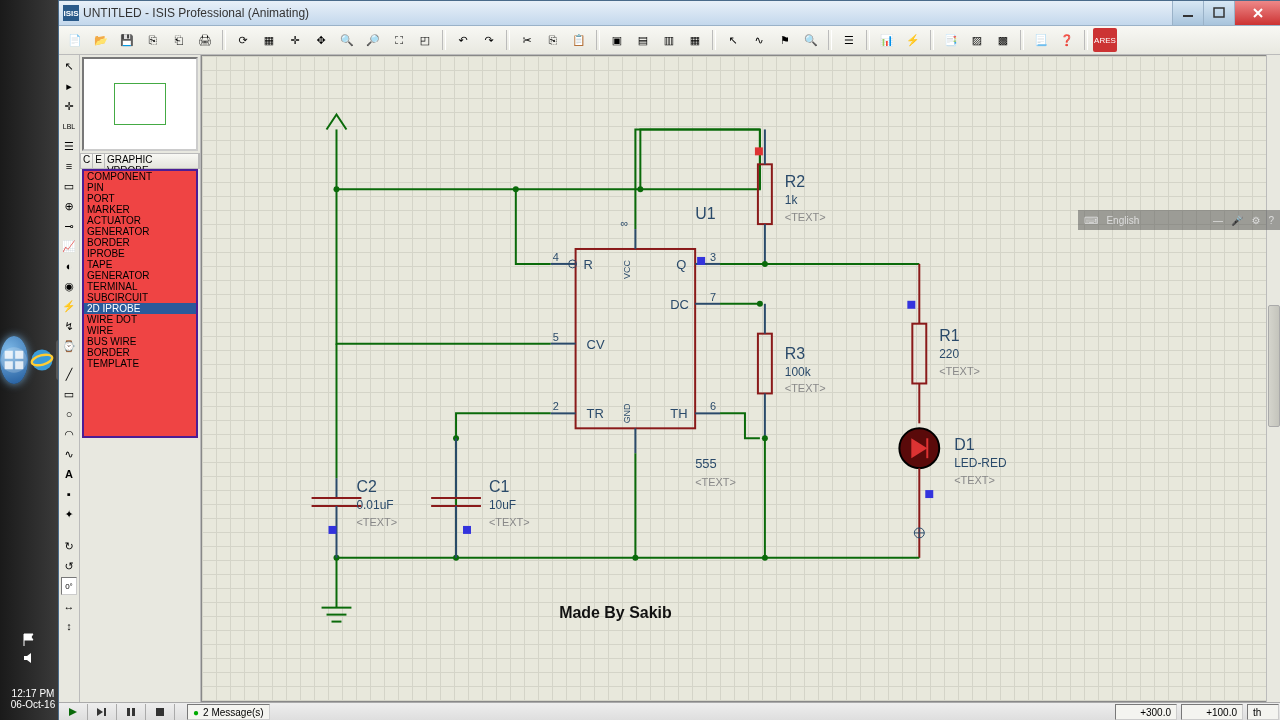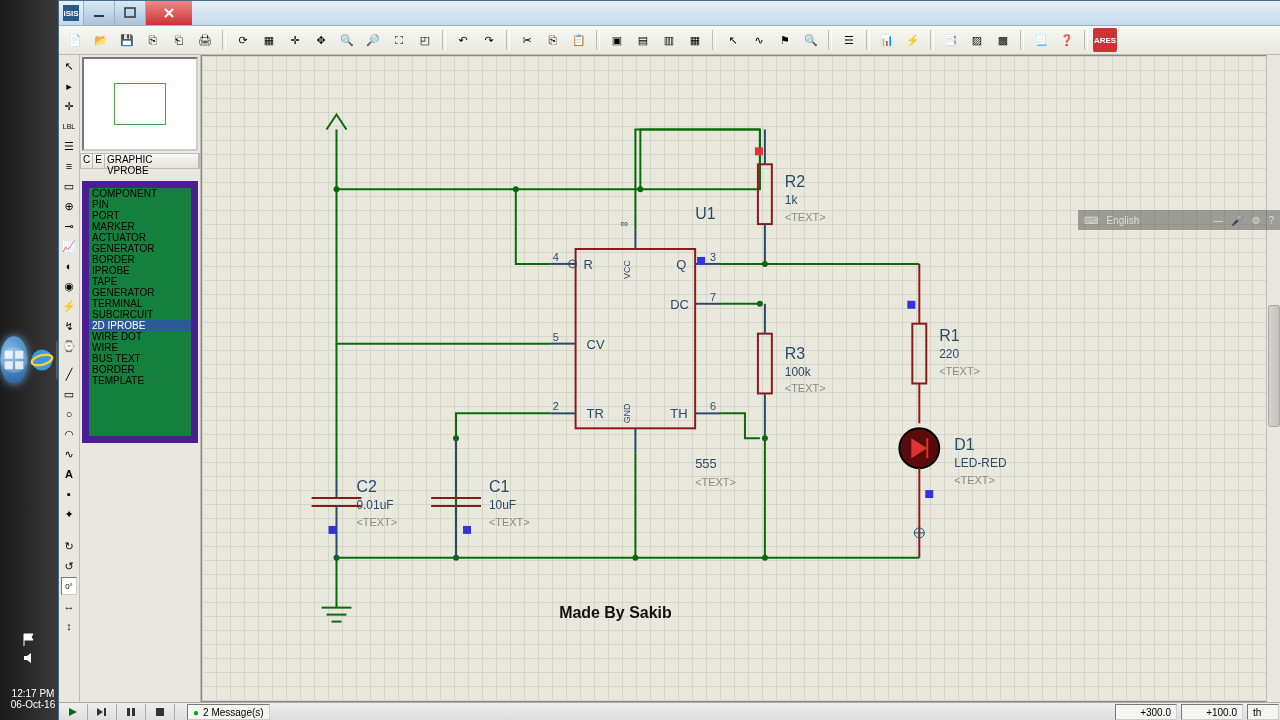--- a/index.html
+++ b/index.html
@@ -31,21 +31,21 @@
 
   .content{flex:1;display:flex;overflow:hidden}
   .left-tools{width:20px;background:#e8e8e0;border-right:1px solid #bbb;display:flex;flex-direction:column;align-items:center;padding-top:2px;gap:2px}
   .lt{width:16px;height:16px;display:flex;align-items:center;justify-content:center;border:1px solid transparent}
 
   .side-panel{width:120px;background:#e8e8e0;border-right:1px solid #bbb;display:flex;flex-direction:column}
   .overview{height:90px;border:2px inset #ccc;margin:2px;background:#fff;display:flex;align-items:center;justify-content:center;position:relative}
   .overview-pic{width:50px;height:40px;border:1px solid #4a4}
   .list-hdr{height:14px;background:linear-gradient(to bottom,#f8f8f4,#e4e4dc);border:1px solid #bbb;font-size:10px;display:flex}
   .list-hdr span{border-right:1px solid #bbb;padding:0 2px}
-  .object-list{flex:1;overflow:auto;background:#15803d;border:7px solid #4c1d95;margin:12px 2px;font-size:10px}
+  .object-list{flex:1;overflow:auto;background:#ef4444;border:2px solid #4c1d95;margin:0 2px;font-size:10px}
   .object-list .it{padding:0 3px;white-space:nowrap;cursor:default}
   .object-list .it.sel{background:#2a5a9a;color:#fff}
 
   .canvas-wrap{flex:1;position:relative;overflow:hidden;background:#e8e8dc}
   .canvas{position:absolute;left:0;top:0;right:14px;bottom:0;
     background-image:
       linear-gradient(#d4d4c8 1px,transparent 1px),
       linear-gradient(90deg,#d4d4c8 1px,transparent 1px);
     background-size:14px 14px;background-color:#e8e8dc;border:1px solid #888}
   .vscroll{position:absolute;right:0;top:0;bottom:0;width:14px;background:#e8e8e0;border-left:1px solid #bbb}
@@ -156,20 +156,21 @@
     <div class="tb-clock">
       <div>12:17 PM</div>
       <div>06-Oct-16</div>
     </div>
   </div>
 
   <div class="app-window">
 
     <div class="titlebar">
       <div class="app-ico">ISIS</div>
+      <div class="title">UNTITLED - ISIS Professional (Animating)</div>
       <div class="win-btns">
         <div class="win-btn min">
             <svg width="12" height="12">
               <rect x="1" y="8" width="10" height="2" fill="#333"></rect>
             </svg>
           </div>
         <div class="win-btn max">
             <svg width="12" height="12">
               <rect x="1" y="1" width="10" height="9" fill="none" stroke="#333" stroke-width="1.5"></rect>
             </svg>
@@ -222,21 +223,21 @@
       <div class="tbtn">📊</div>
       <div class="tbtn">⚡</div>
       <div class="tsep"></div>
       <div class="tbtn">📑</div>
       <div class="tbtn">▨</div>
       <div class="tbtn">▩</div>
       <div class="tsep"></div>
       <div class="tbtn">📃</div>
       <div class="tbtn">❓</div>
       <div class="tsep"></div>
-      <div class="tbtn" style="background:#c33;color:#fff;font-size:8px;font-weight:bold">ARES</div>
+      <div class="tbtn" style="background:#c33;color:#fff;font-size:8px;font-weight:normal">ARES</div>
     </div>
 
     <div class="content">
       <div class="left-tools">
         <div class="lt">↖</div>
         <div class="lt">▸</div>
         <div class="lt">✛</div>
         <div class="lt" style="font-size:7px">LBL</div>
         <div class="lt">☰</div>
         <div class="lt">≡</div>
@@ -284,21 +285,21 @@
             <div class="it">GENERATOR</div>
             <div class="it">BORDER</div>
             <div class="it">IPROBE</div>
             <div class="it">TAPE</div>
             <div class="it">GENERATOR</div>
             <div class="it">TERMINAL</div>
             <div class="it">SUBCIRCUIT</div>
             <div class="it sel">2D IPROBE</div>
             <div class="it">WIRE DOT</div>
             <div class="it">WIRE</div>
-            <div class="it">BUS TEXT</div>
+            <div class="it">BUS WIRE</div>
             <div class="it">BORDER</div>
             <div class="it">TEMPLATE</div>
           </div>
         <div style="flex:1"></div>
       </div>
 
       <div class="canvas-wrap">
         <div class="canvas">
           <svg class="schem" viewBox="0 0 1068 620">
 

